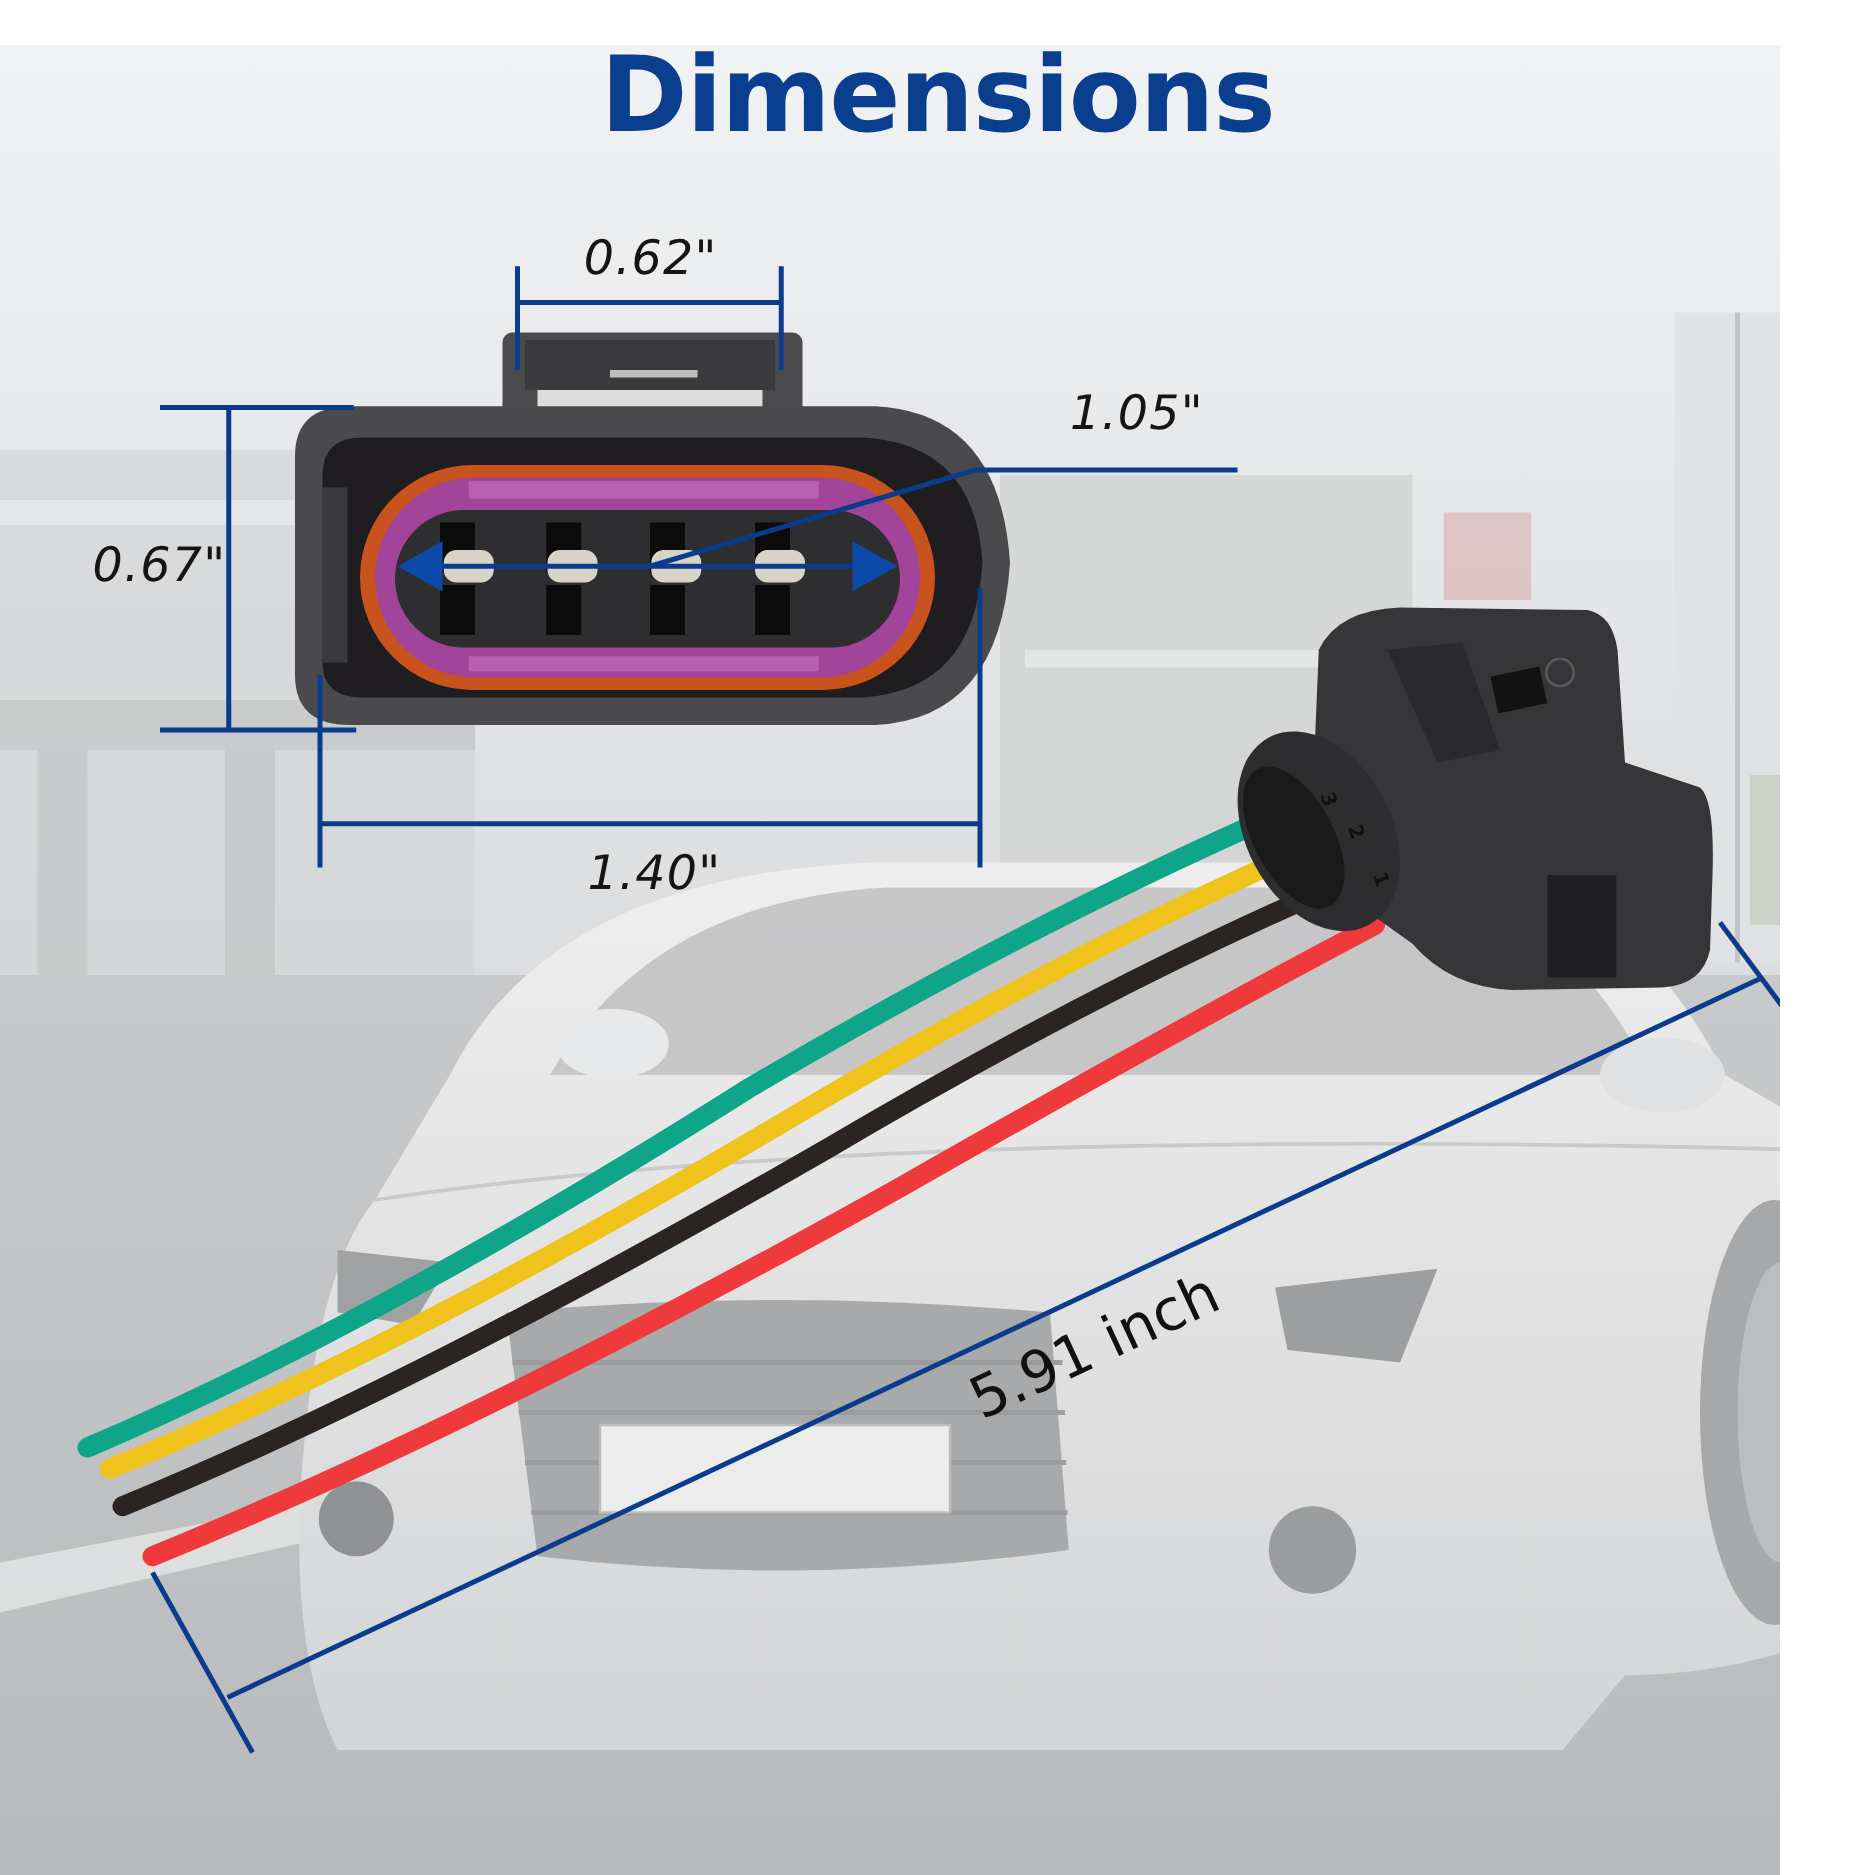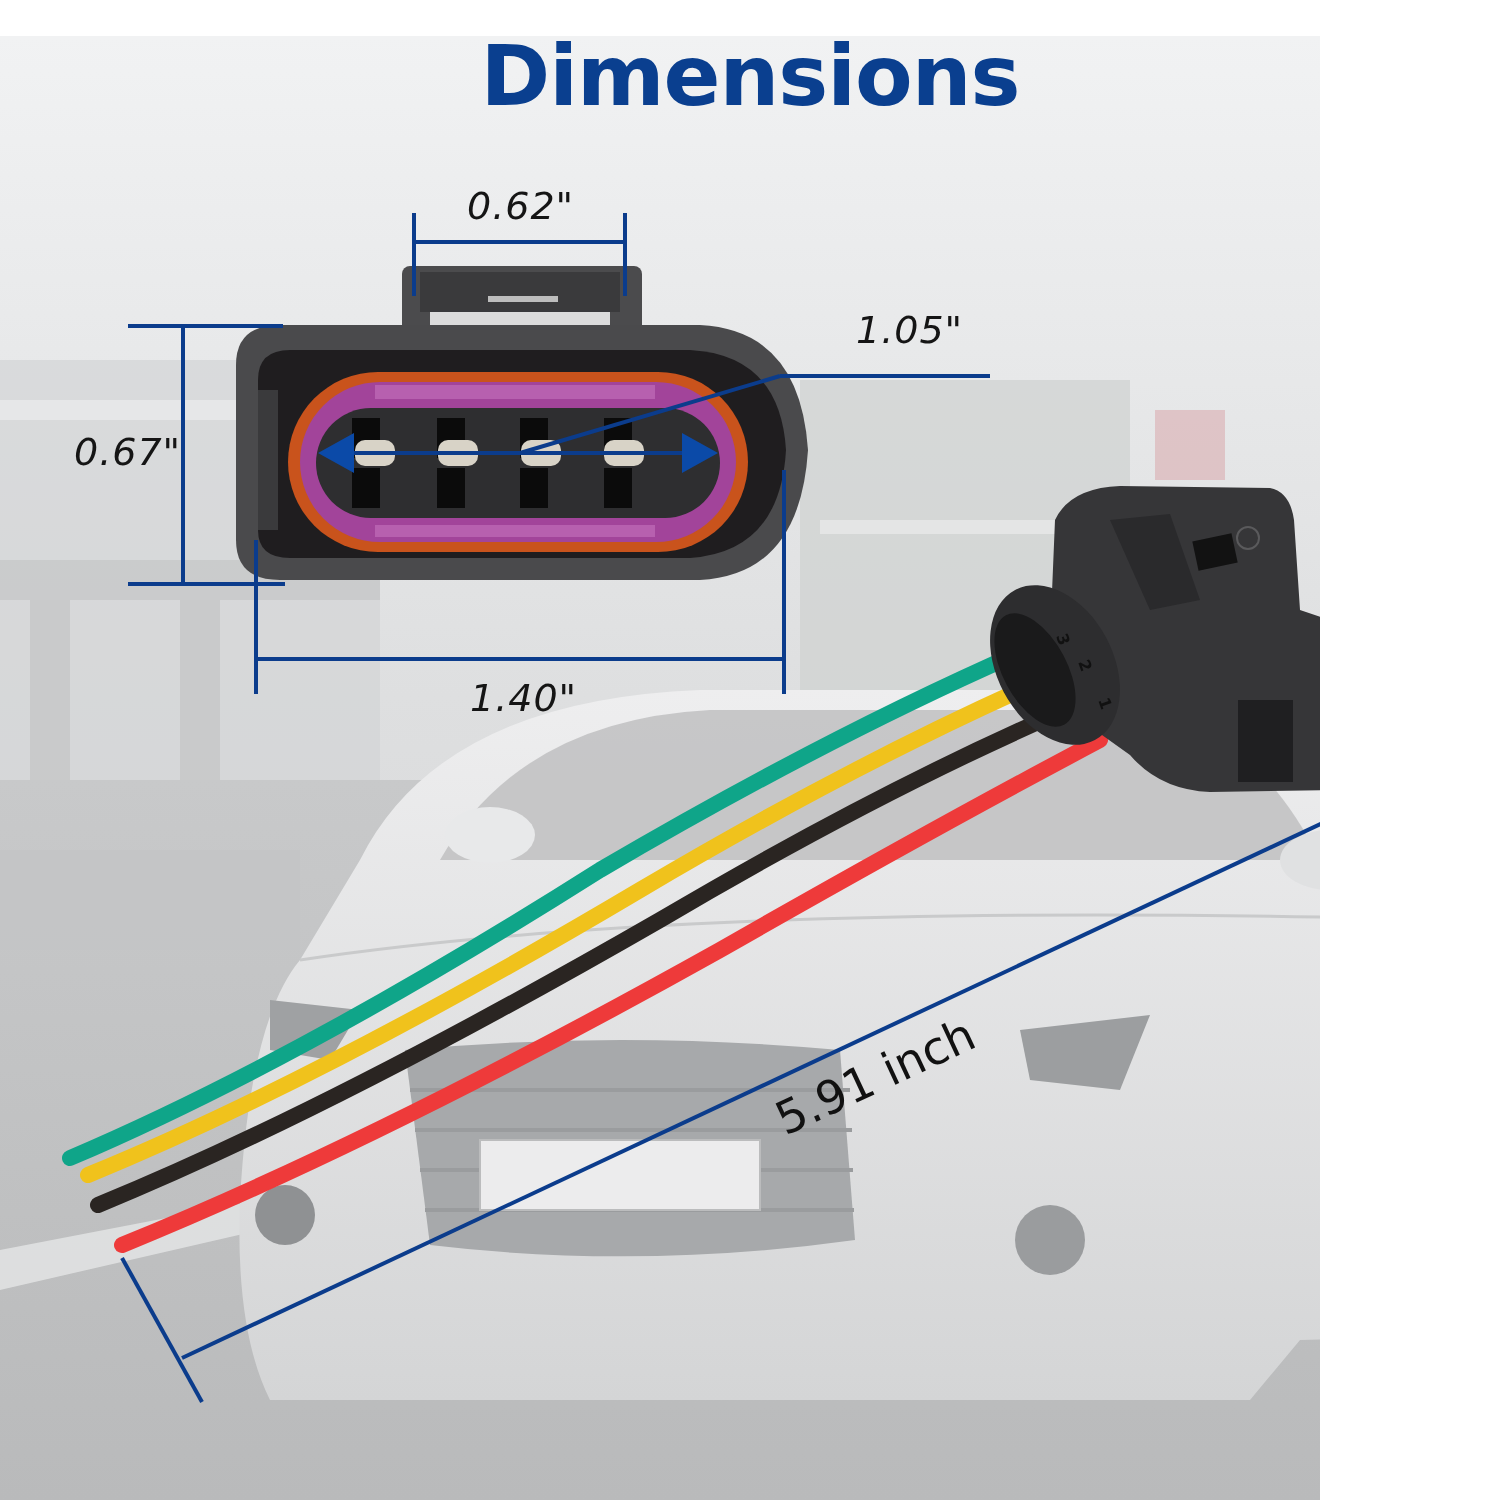--- a/index.html
+++ b/index.html
@@ -1,17 +1,17 @@
 <!DOCTYPE html>
 <html><head>
 <meta charset="utf-8">
 <style>
   html, body { margin: 0; padding: 0; }
   body { width: 1500px; height: 1500px; overflow: hidden; background: #ffffff; font-family: "Liberation Sans", sans-serif; }
-  .canvas { position: relative; width: 1320px; height: 1500px; background: #ffffff; overflow: hidden; }
+  .canvas { position: relative; width: 1424px; height: 1500px; background: #ffffff; overflow: hidden; }
   .bg { position: absolute; left: 0; top: 36px; width: 1500px; height: 1464px; }
   .title {
     position: absolute; left: 0; top: 30px; width: 1500px; text-align: center;
     font-family: "DejaVu Sans", sans-serif; font-weight: bold; font-size: 84px;
     letter-spacing: -1px; color: #0a3f8f; line-height: 92px;
   }
   .dim-label {
     position: absolute; font-family: "DejaVu Sans", sans-serif; font-style: italic;
     font-size: 38px; color: #151515; letter-spacing: 1px; white-space: nowrap;
   }

